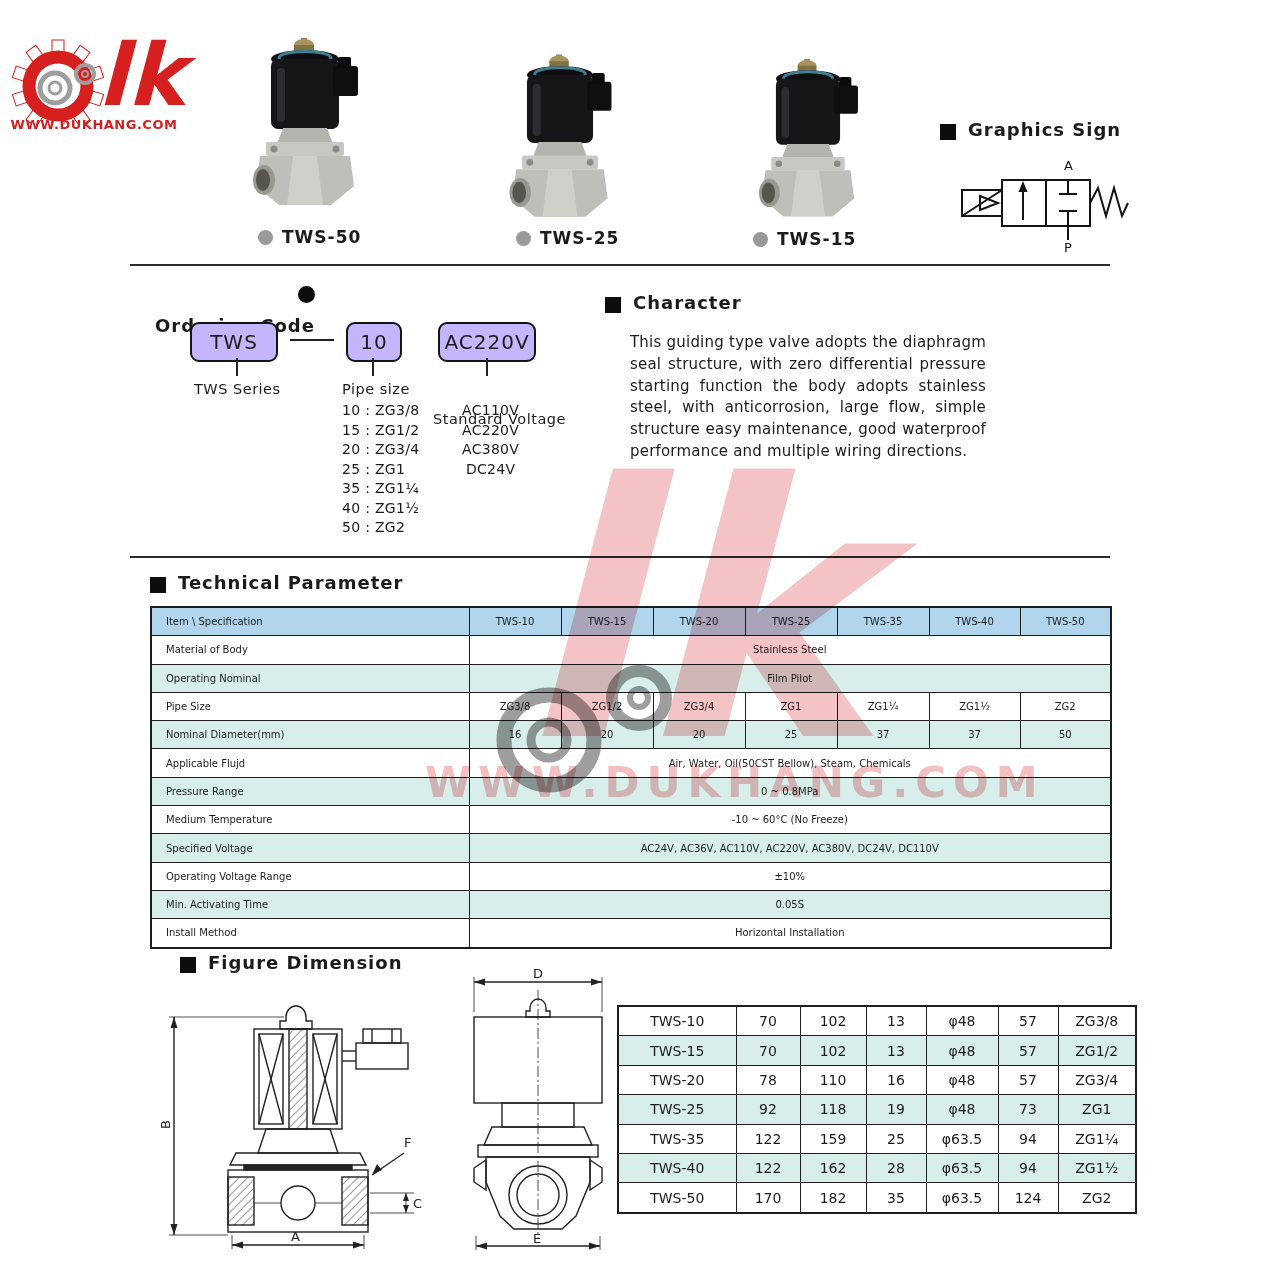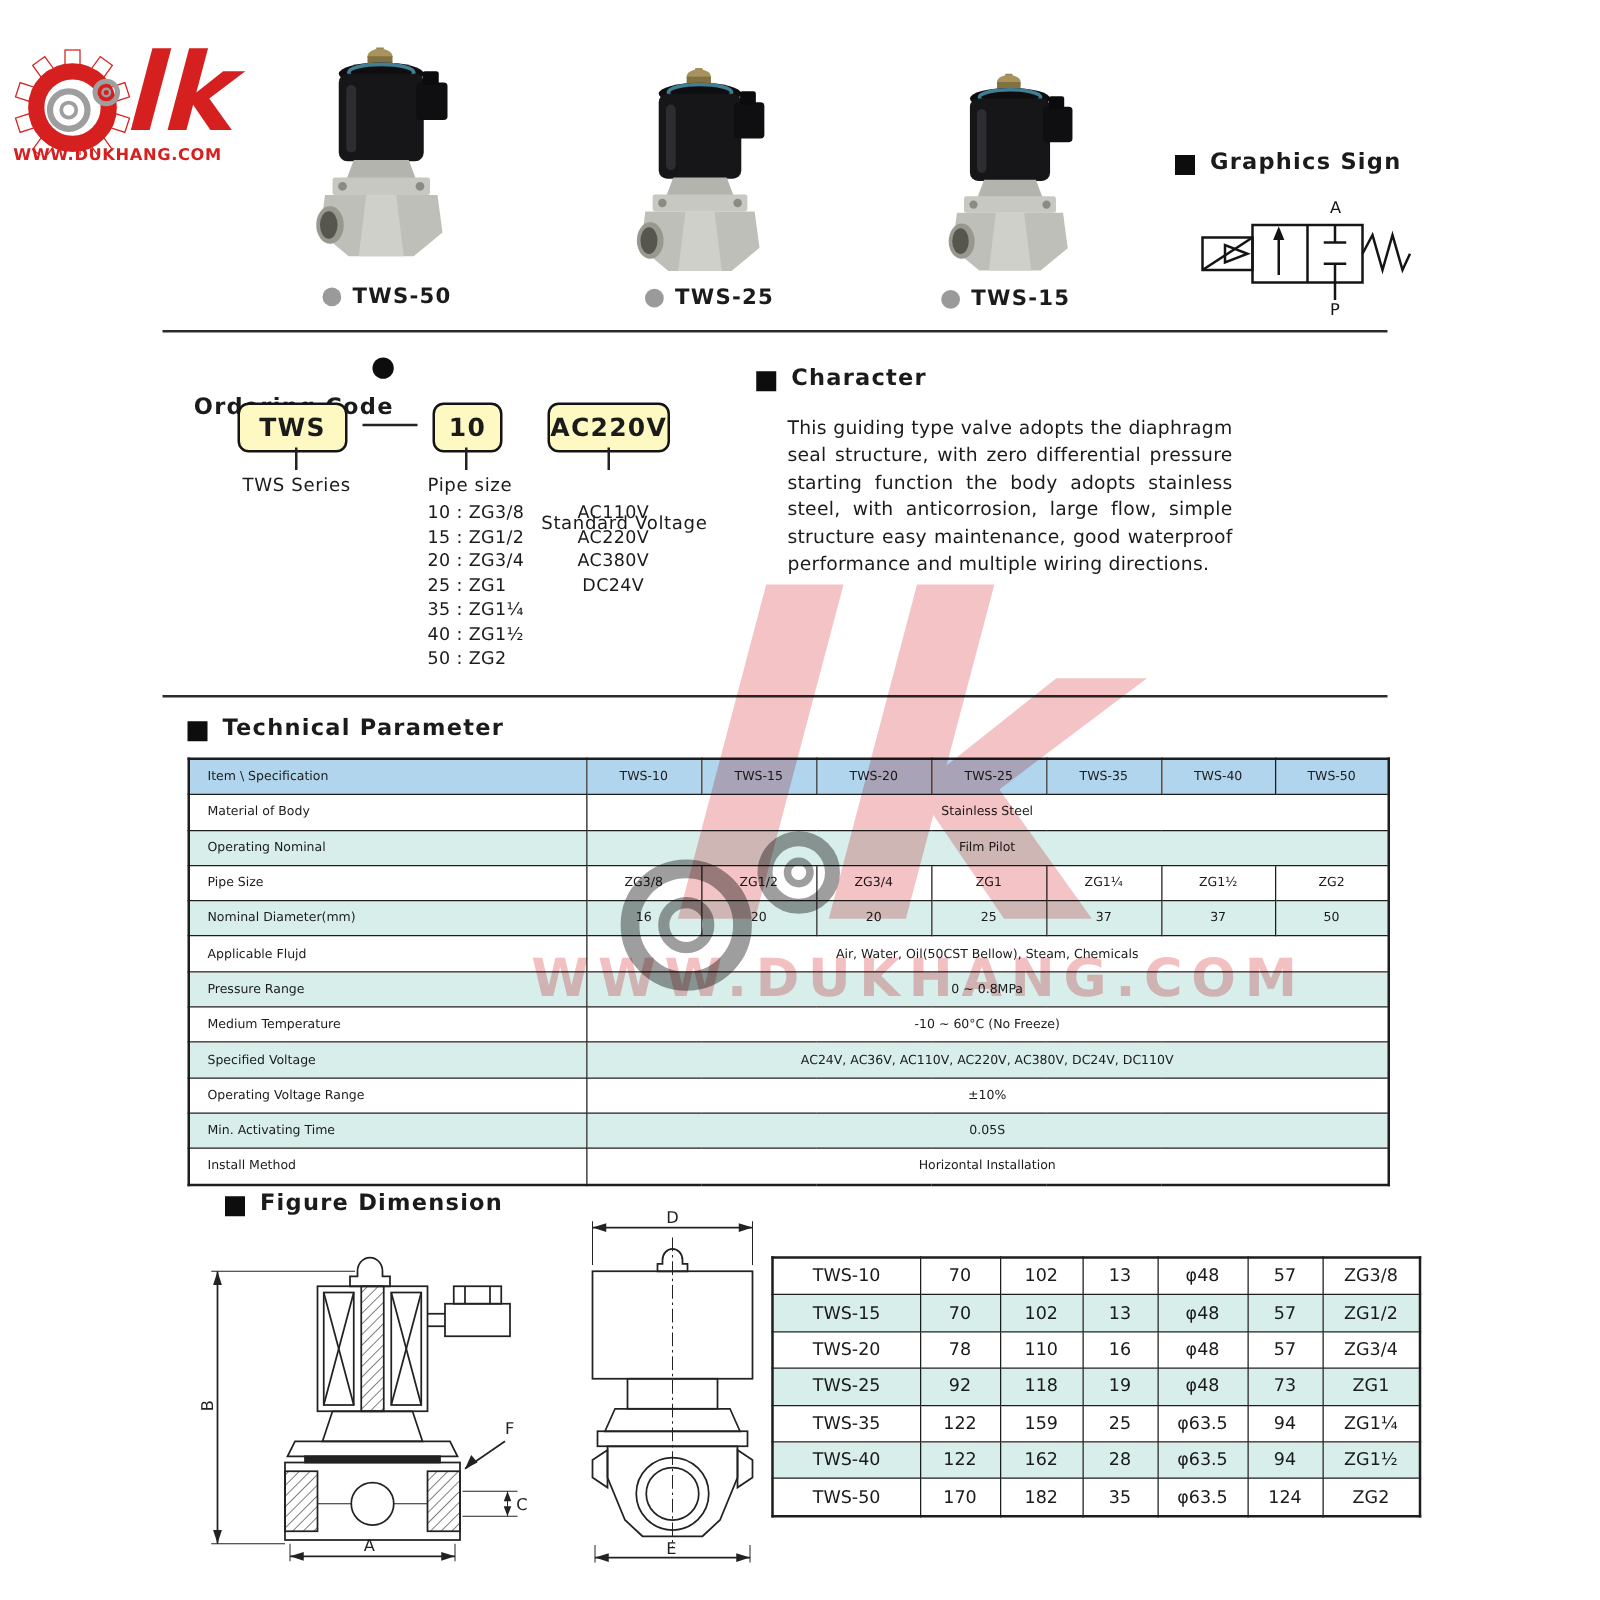--- a/index.html
+++ b/index.html
@@ -13,22 +13,22 @@
   .b-circle{width:17px;height:17px;background:#0d0d0d;border-radius:50%;flex:0 0 auto;}
 
   
   .hr{position:absolute;left:130px;width:980px;height:2px;background:#2c2c2c;}
 
   
   .prod-cap{display:flex;align-items:center;gap:9px;font-size:17px;font-weight:600;letter-spacing:1px;}
   .dot-gray{width:15px;height:15px;border-radius:50%;background:#9a9a9a;flex:0 0 auto;}
 
   
-  .code-box{position:absolute;background:#fef9c3;border:2px solid #141414;border-radius:9px;
-            display:flex;align-items:center;justify-content:center;font-size:20px;font-weight:700;letter-spacing:1px;}
+  .code-box{position:absolute;background:#c4b5fd;border:2px solid #141414;border-radius:9px;
+            display:flex;align-items:center;justify-content:center;font-size:20px;font-weight:400;letter-spacing:1px;}
   .vline{position:absolute;width:1.5px;background:#222;}
   .hline{position:absolute;height:2px;background:#222;}
   .small-lbl{position:absolute;font-size:14.5px;letter-spacing:.5px;white-space:nowrap;}
   .list{position:absolute;font-size:14px;line-height:19.5px;white-space:pre;letter-spacing:.3px;}
 
   
   .char-p{position:absolute;width:356px;font-size:15px;line-height:21.8px;text-align:justify;letter-spacing:.2px;}
 
   
   table{border-collapse:collapse;table-layout:fixed;}

